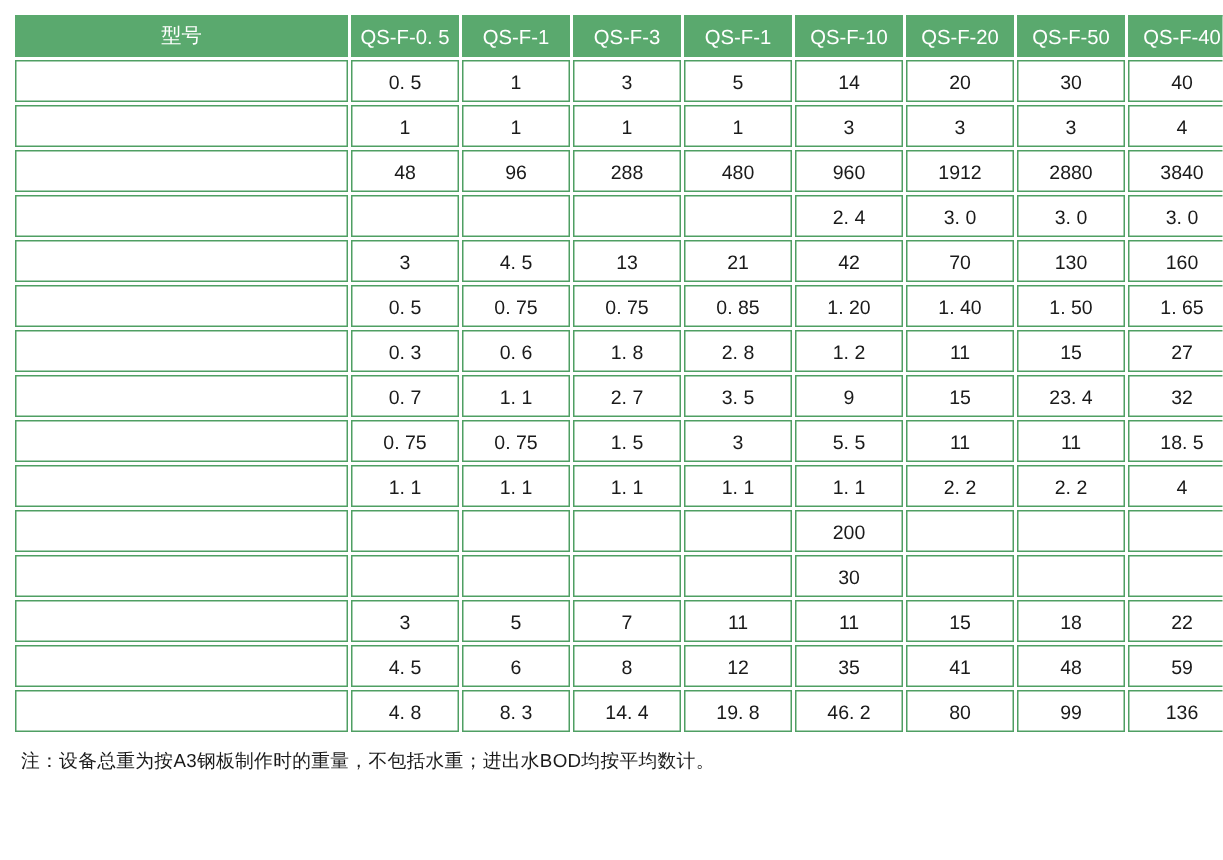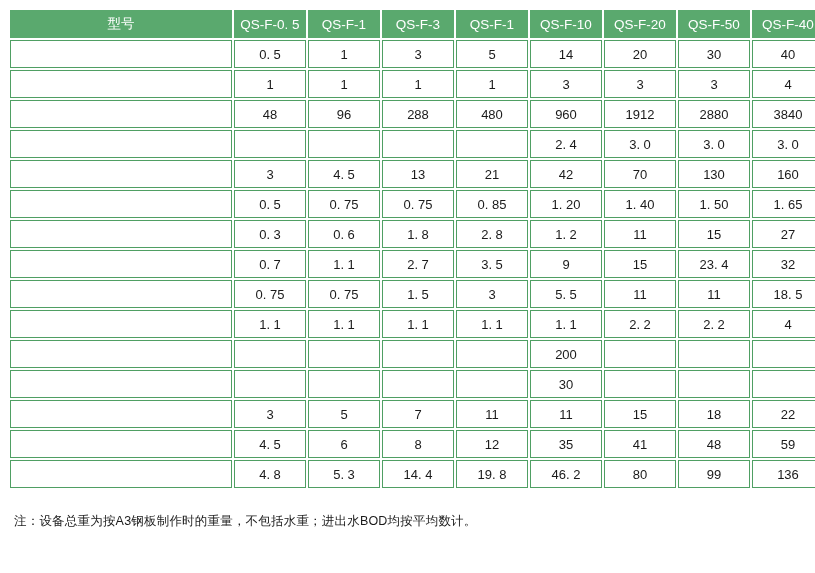--- a/index.html
+++ b/index.html
@@ -55,21 +55,21 @@
   }
   
   td.tint {
     background: #eef5ef;
   }
   td.blank {
     background: #ffffff;
     border: 1px solid #4f9f63;
   }
   .note {
-    margin-top: 23px;
+    margin-top: 9px;
     font-size: 12.5px;
     color: #1a1a1a;
     padding-left: 6px;
     letter-spacing: 0.2px;
   }
 </style>
 </head>
 <body>
 
 <div class="page">
@@ -247,21 +247,21 @@
           <td>8</td>
           <td class="tint">12</td>
           <td>35</td>
           <td class="tint">41</td>
           <td>48</td>
           <td class="tint">59</td>
         </tr>
         <tr>
           <td class="rowlabel">平面面积（m²）</td>
           <td>4. 8</td>
-          <td class="tint">5. 3</td>
+          <td class="tint">8. 3</td>
           <td>14. 4</td>
           <td class="tint">19. 8</td>
           <td>46. 2</td>
           <td class="tint">80</td>
           <td>99</td>
           <td class="tint">136</td>
         </tr>
       </tbody>
   </table>
 

